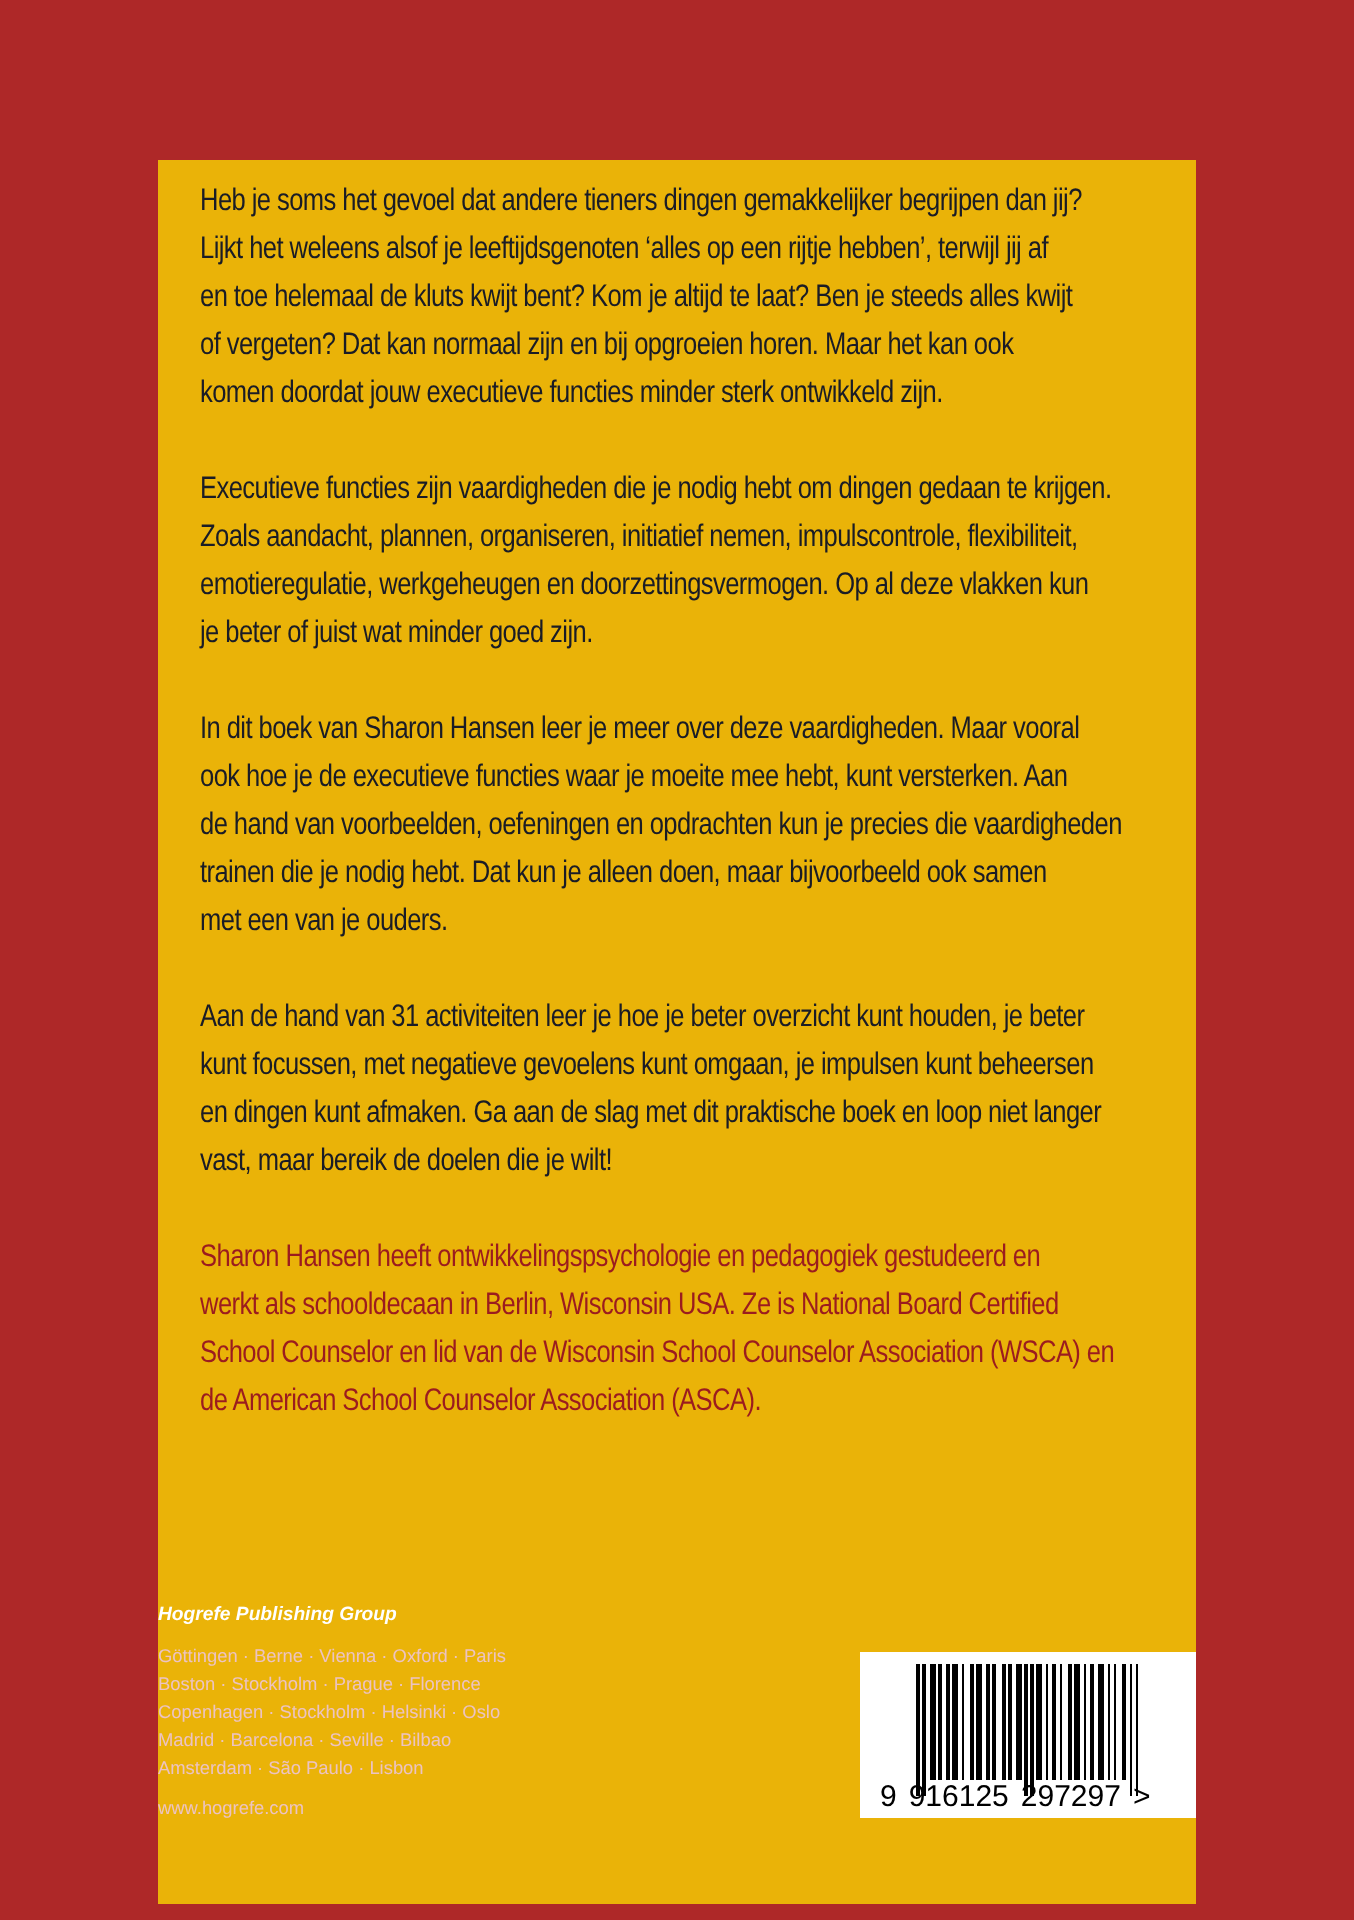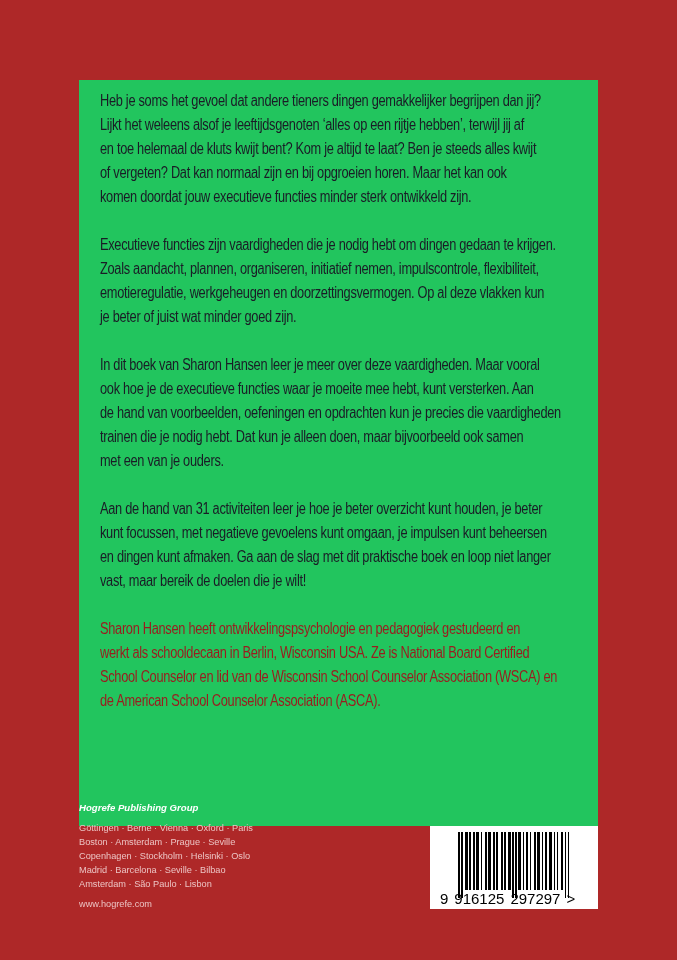--- a/index.html
+++ b/index.html
@@ -3,22 +3,22 @@
 <meta charset="utf-8">
 <style>
   html, body { margin:0; padding:0; }
   body {
     width:677px; height:960px; overflow:hidden;
     background:#ae2828;
     position:relative;
     font-family:"Liberation Sans", sans-serif;
   }
   .panel {
-    position:absolute; left:79px; top:80px; width:519px; height:746px;
-    background:#22c55e;
+    position:absolute; left:79px; top:80px; width:519px; height:872px;
+    background:#eab308;
   }
   .body-text {
     position:absolute; left:21px; top:9px; width:490px;
     font-family:"Liberation Sans Narrow","Liberation Sans", sans-serif;
     font-size:15.6px; line-height:24px;
     color:#1a1c26;
     letter-spacing:-0.35px;
     transform-origin:left top;
   }
   .body-text p { margin:0 0 24px 0; white-space:nowrap; }
@@ -88,21 +88,21 @@
       <span class="line">werkt als schooldecaan in Berlin, Wisconsin USA. Ze is National Board Certified</span>
       <span class="line">School Counselor en lid van de Wisconsin School Counselor Association (WSCA) en</span>
       <span class="line">de American School Counselor Association (ASCA).</span>
     </p>
   </div>
 </div>
 
 <div class="publisher">
   <div class="name">Hogrefe Publishing Group</div>
   <div>Göttingen · Berne · Vienna · Oxford · Paris</div>
-  <div>Boston · Amsterdam · Prague · Seville</div>
+  <div>Boston · Stockholm · Prague · Florence</div>
   <div>Copenhagen · Stockholm · Helsinki · Oslo</div>
   <div>Madrid · Barcelona · Seville · Bilbao</div>
   <div>Amsterdam · São Paulo · Lisbon</div>
   <div class="url">www.hogrefe.com</div>
 </div>
 
 <div class="isbn">ISBN 978-94-92297-29-7</div>
 
 <div class="barcode">
   <div class="bars">

